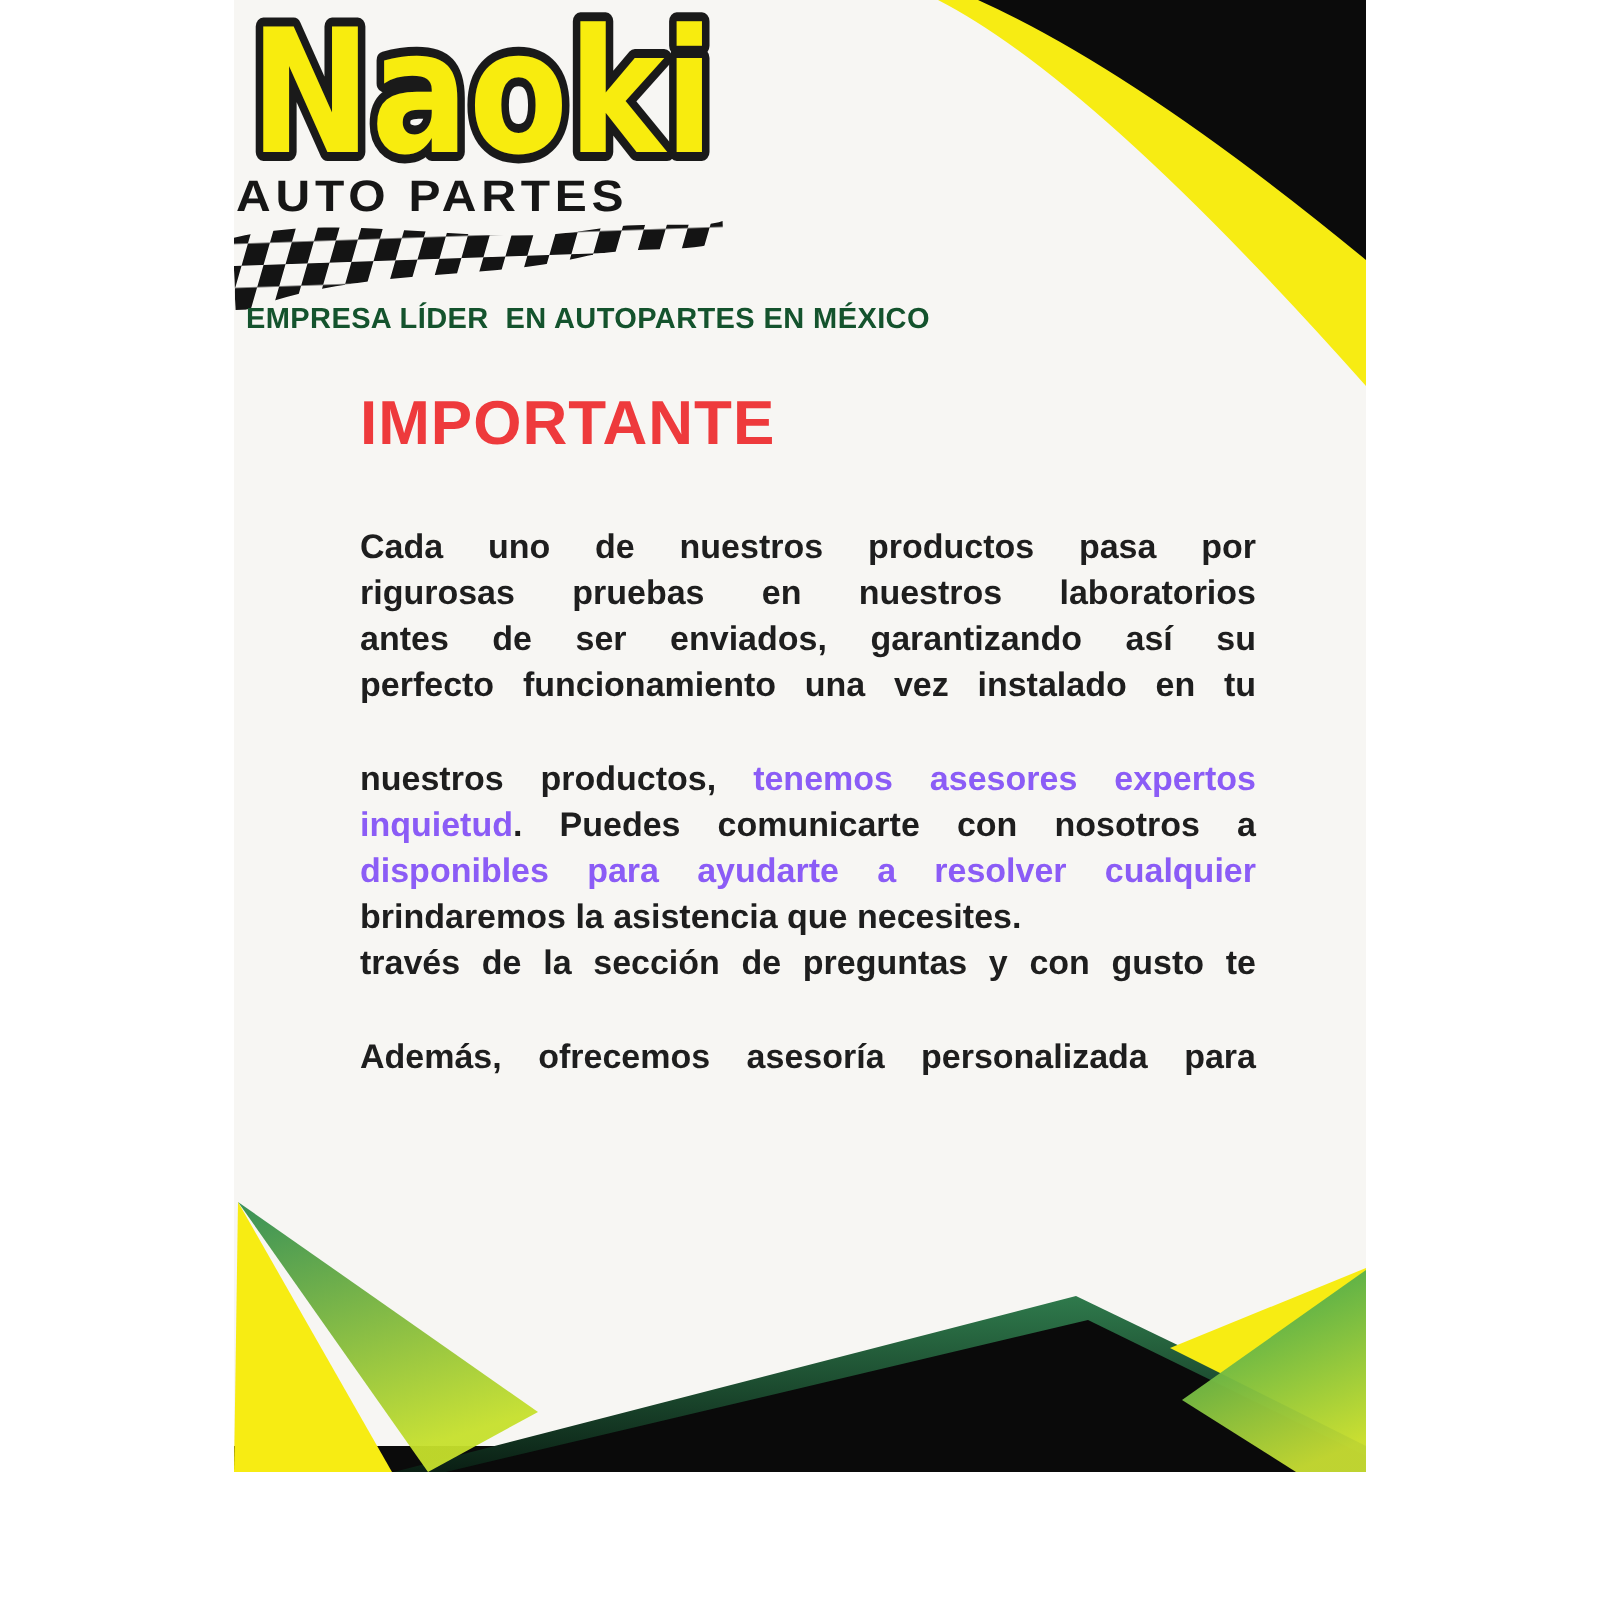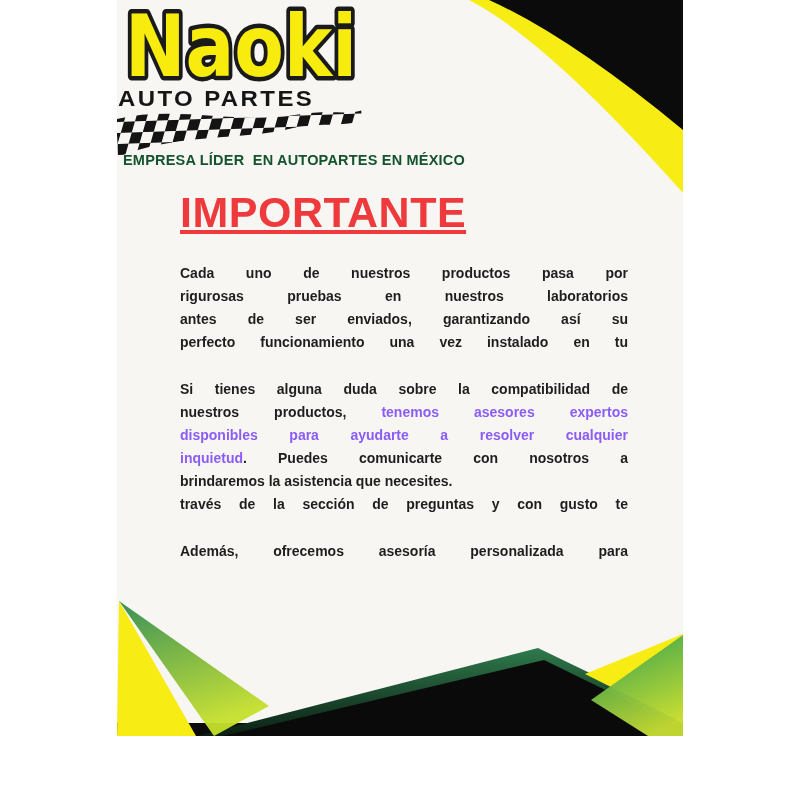--- a/index.html
+++ b/index.html
@@ -21,24 +21,24 @@
     transform:scaleY(0.92);transform-origin:top left;white-space:pre;
   }
   .flag-svg{position:absolute;left:0;top:111px;transform:rotate(-2deg);transform-origin:left center;display:block;}
   .brand-tagline{
     position:absolute;left:6px;top:152px;
     font-size:14.5px;font-weight:bold;color:#14532d;letter-spacing:0.2px;white-space:pre;
   }
   
   .article{position:absolute;left:63px;top:194px;width:448px;color:#1e1e1e;}
   .article h1{
-    margin:0 0 32px 0;font-size:43px;line-height:36px;font-weight:bold;
-    color:#ee3a3c;letter-spacing:0.5px;text-decoration:underline;
+    margin:0 0 32px 0;font-size:31px;line-height:36px;font-weight:bold;
+    color:#ee3a3c;letter-spacing:0.5px;
   }
-  .para{margin:0 0 24px 0;font-size:14px;line-height:23px;font-weight:bold;}
+  .para{margin:0 0 24px 0;font-size:17px;line-height:23px;font-weight:bold;}
   .ln{text-align:justify;text-align-last:justify;hyphens:none;}
   .ln.last{text-align-last:left;}
   .hl{color:#8b5cf6;}
   
   .bottom-svg{position:absolute;left:0;bottom:0;display:block;}
 </style>
 </head>
 <body>
 
 <div class="canvas">
@@ -71,24 +71,23 @@
     <h1>IMPORTANTE</h1>
 
     <div class="para">
       <div class="ln">Cada uno de nuestros productos pasa por</div>
       <div class="ln">rigurosas pruebas en nuestros laboratorios</div>
       <div class="ln">antes de ser enviados, garantizando así su</div>
       <div class="ln">perfecto funcionamiento una vez instalado en tu</div>
     </div>
 
     <div class="para">
-      <div class="ln">Si tienes alguna duda sobre la compatibilidad de</div>
       <div class="ln"><span>nuestros productos, </span><span class="hl">tenemos asesores expertos</span></div>
+      <div class="ln"><span class="hl">inquietud</span><span>. Puedes comunicarte con nosotros a</span></div>
       <div class="ln hl">disponibles para ayudarte a resolver cualquier</div>
-      <div class="ln"><span class="hl">inquietud</span><span>. Puedes comunicarte con nosotros a</span></div>
       <div class="ln last">brindaremos la asistencia que necesites.</div>
       <div class="ln">través de la sección de preguntas y con gusto te</div>
     </div>
 
     <div class="para">
       <div class="ln">Además, ofrecemos asesoría personalizada para</div>
     </div>
   </div>
 
   <svg class="bottom-svg" width="566" height="166" viewBox="0 0 566 166" aria-hidden="true">

